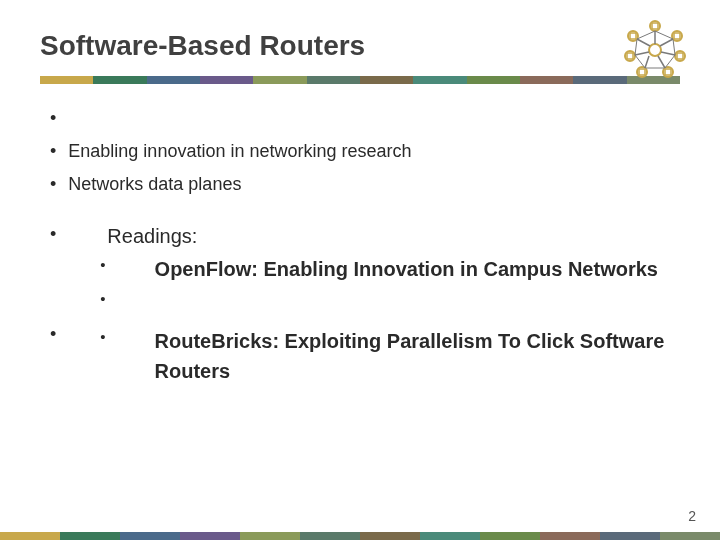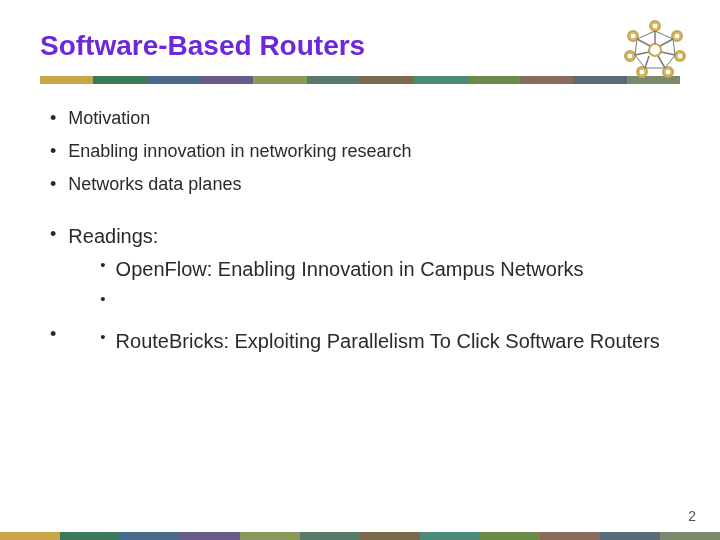--- a/index.html
+++ b/index.html
@@ -17,21 +17,21 @@
       width: 720px;
       height: 540px;
       background: #ffffff;
       position: relative;
       padding: 30px 40px 40px 40px;
     }
 
     .title {
       font-size: 28px;
       font-weight: bold;
-      color: #6d28d9;
+      color: #404040;
       margin-bottom: 10px;
       padding-bottom: 4px;
     }
 
     .color-bar {
       height: 8px;
       width: 100%;
       display: flex;
       margin-bottom: 22px;
     }
@@ -58,20 +58,21 @@
       line-height: 1.4;
       flex-shrink: 0;
     }
 
     .bullet-item .text {
       line-height: 1.4;
     }
 
     .bullet-item.large .text {
       font-size: 20px;
+      margin-left: 39px;
     }
 
     .spacer {
       height: 16px;
     }
 
     .sub-bullets {
       margin-left: 32px;
       margin-top: 4px;
       margin-bottom: 4px;
@@ -87,20 +88,21 @@
 
     .sub-bullet-item .bullet {
       margin-right: 10px;
       font-size: 15px;
       line-height: 1.5;
       flex-shrink: 0;
     }
 
     .sub-bullet-item .text {
       line-height: 1.5;
+      font-weight: bold;
     }
 
     .page-number {
       position: absolute;
       bottom: 16px;
       right: 24px;
       font-size: 14px;
       color: #555;
     }
 
@@ -191,21 +193,20 @@
     <div class="color-bar-segment" style="background:#6a8a4a;"></div>
     <div class="color-bar-segment" style="background:#8a6a5a;"></div>
     <div class="color-bar-segment" style="background:#5a6a7a;"></div>
     <div class="color-bar-segment" style="background:#7a8a6a;"></div>
   </div>
 
   <div class="content">
 
     <div class="bullet-item">
       <span class="bullet">•</span>
-      <span class="text">Motivation</span>
     </div>
     <div class="bullet-item">
       <span class="bullet">•</span>
       <span class="text">Enabling innovation in networking research</span>
     </div>
     <div class="bullet-item">
       <span class="bullet">•</span>
       <span class="text">Networks data planes</span>
     </div>
 

